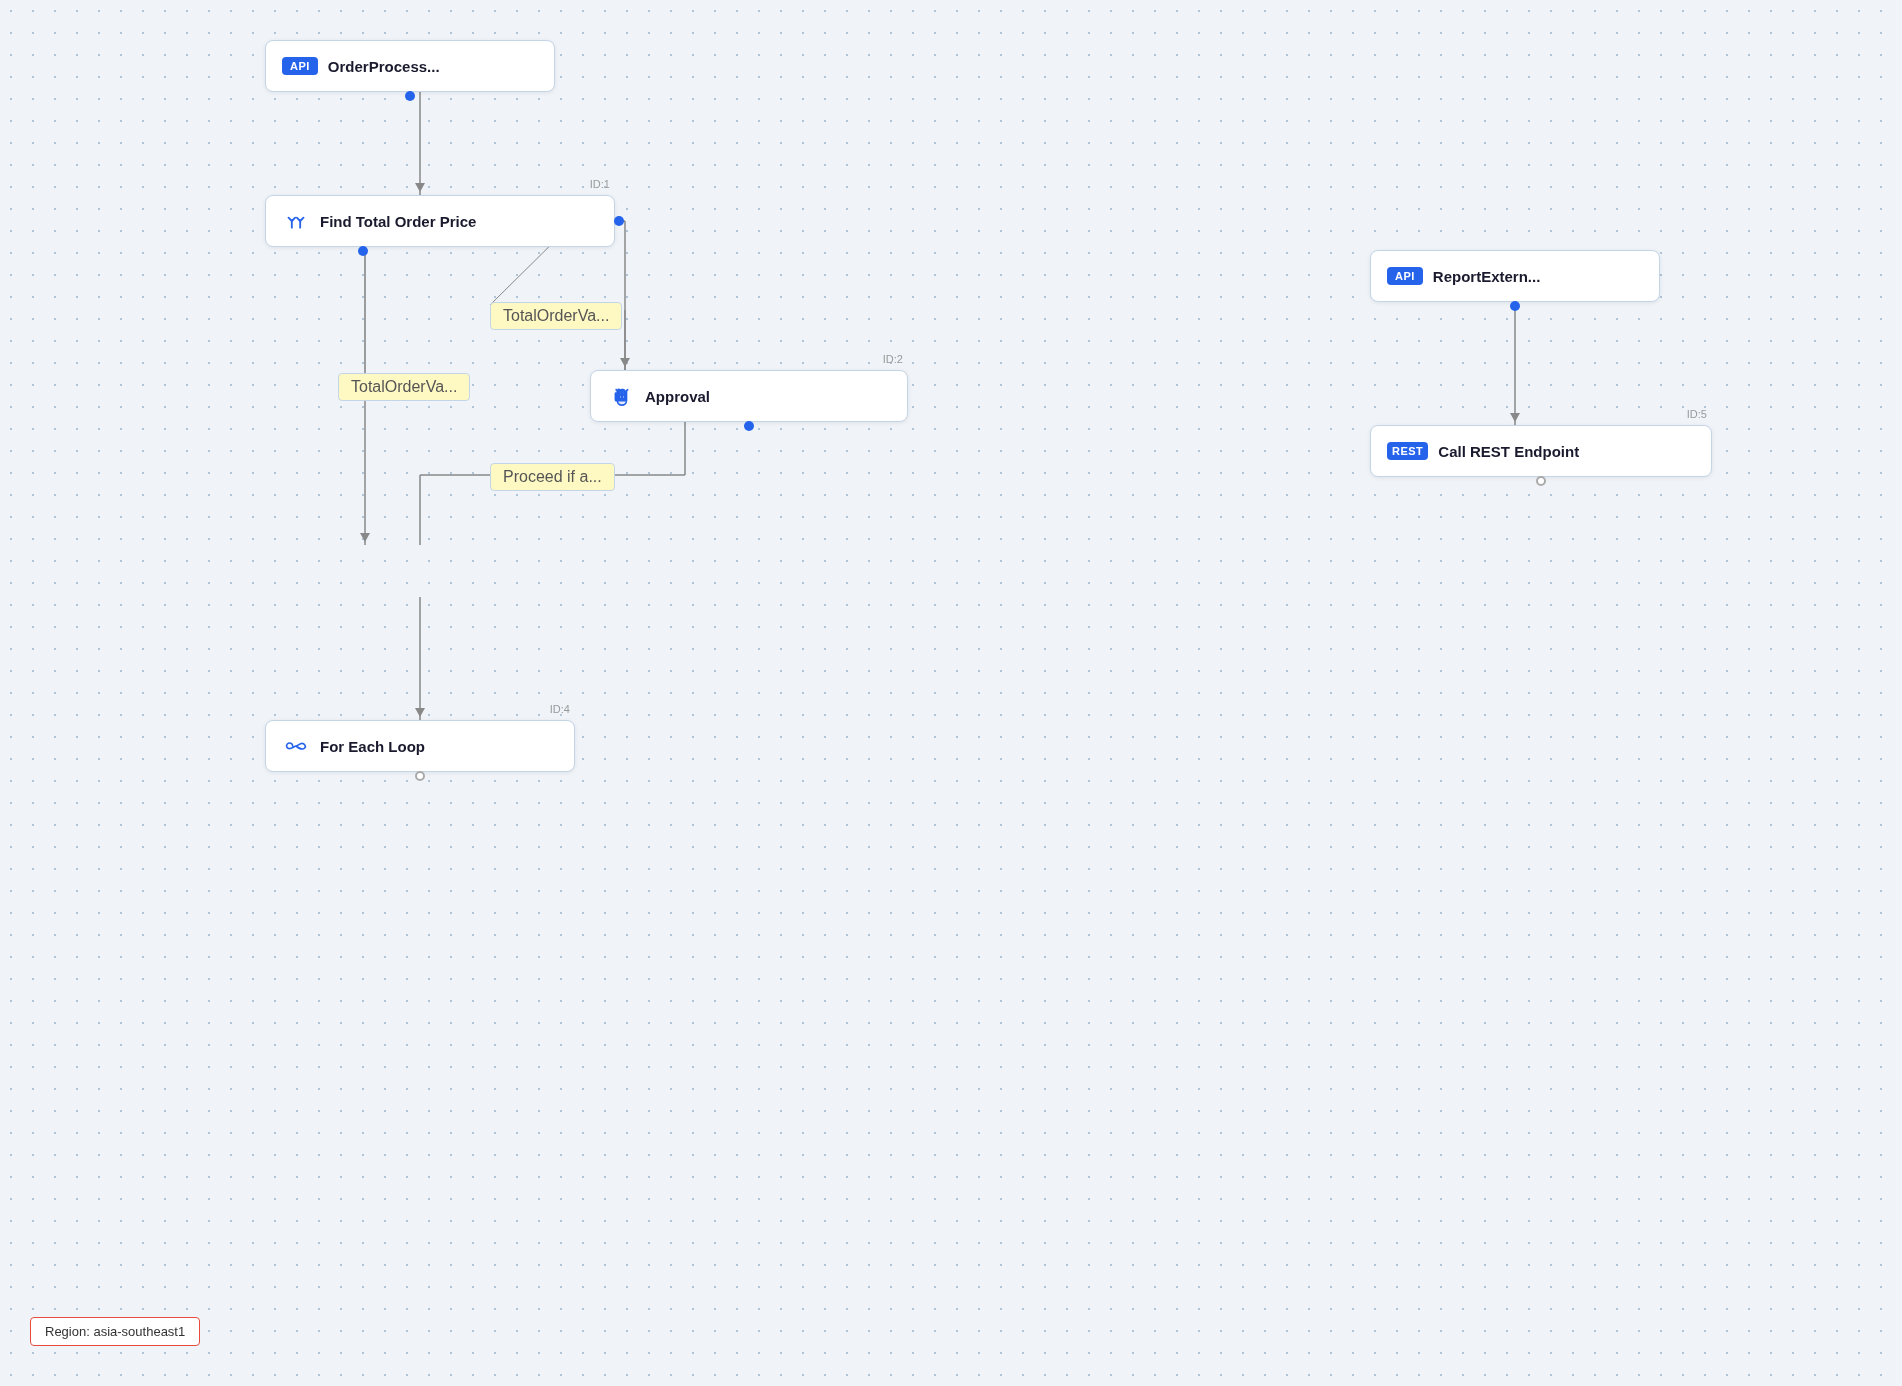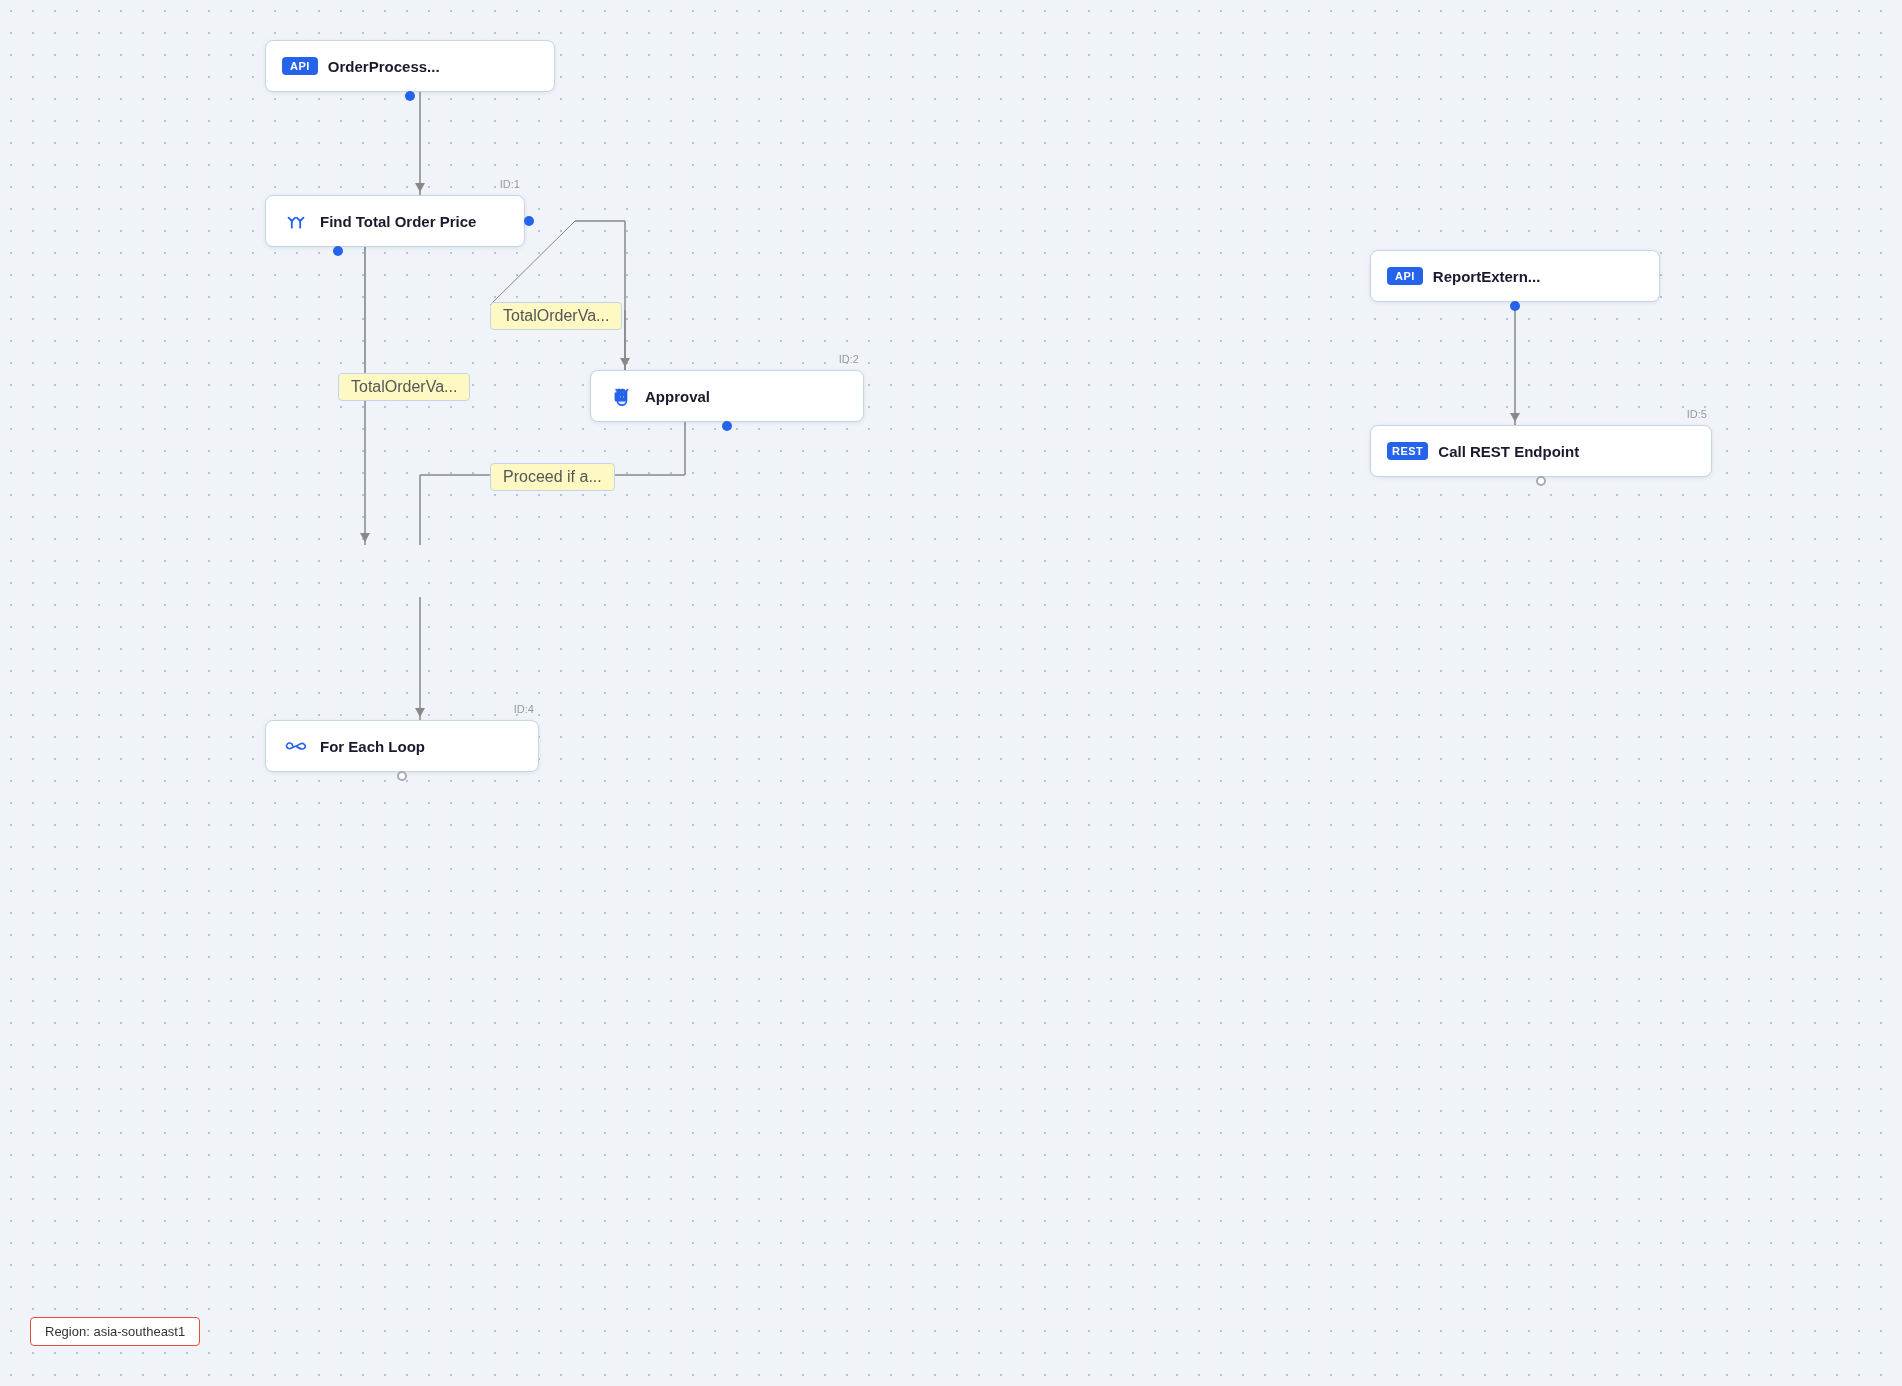--- a/index.html
+++ b/index.html
@@ -174,21 +174,21 @@
     <line x1="365" y1="388" x2="338" y2="388" stroke="#888" stroke-width="1" opacity="0.5"></line>
   </svg>
 
   <div class="node" style="left:265px; top:40px; width:290px; min-height:52px;">
     <span class="badge-api">API</span>
     <span class="node-label">OrderProcess...</span>
 
     <div class="dot" style="left:50%; bottom:-5px; top:auto; transform:translate(-50%,50%);"></div>
   </div>
 
-  <div class="node" style="left:265px; top:195px; width:260px; min-height:52px;">
+  <div class="node" style="left:265px; top:195px; width:350px; min-height:52px;">
     <span class="node-id">ID:1</span>
     <span class="badge-icon">
 
       <svg width="20" height="20" viewBox="0 0 24 24" fill="none" stroke="#2563eb" stroke-width="2.2" stroke-linecap="round" stroke-linejoin="round">
         <path d="M3 8l4 4 4-4"></path>
         <path d="M21 8l-4 4-4-4"></path>
         <line x1="7" y1="12" x2="7" y2="20"></line>
         <line x1="17" y1="12" x2="17" y2="20"></line>
       </svg>
     </span>
@@ -200,21 +200,21 @@
   </div>
 
   <div class="connector-label" style="left:490px; top:302px;">
     <span>TotalOrderVa...</span>
   </div>
 
   <div class="connector-label" style="left:338px; top:373px;">
     <span>TotalOrderVa...</span>
   </div>
 
-  <div class="node" style="left:590px; top:370px; width:274px; min-height:52px;">
+  <div class="node" style="left:590px; top:370px; width:318px; min-height:52px;">
     <span class="node-id">ID:2</span>
     <span class="badge-icon">
 
       <svg width="22" height="22" viewBox="0 0 24 24" fill="#2563eb">
         <path d="M18 11V7a2 2 0 00-4 0v4a2 2 0 00-4 0V5a2 2 0 00-4 0v10c0 3.31 2.69 6 6 6s6-2.69 6-6v-4z" opacity="0.15"></path>
         <path d="M14 5a2 2 0 012 2v4h-2V5zM10 5a2 2 0 012 2v4h-2V5zM6 5a2 2 0 012 2v10c0 2.76 2.24 5 5 5s5-2.24 5-5V7a2 2 0 012-2" fill="none" stroke="#2563eb" stroke-width="1.8"></path>
 
         <rect x="8" y="4" width="3" height="11" rx="1.5" fill="#2563eb"></rect>
         <rect x="11.5" y="4" width="3" height="12" rx="1.5" fill="#2563eb"></rect>
         <rect x="15" y="6" width="3" height="10" rx="1.5" fill="#2563eb"></rect>
@@ -225,21 +225,21 @@
     <span class="node-label">Approval</span>
 
     <div class="dot" style="left:50%; bottom:-5px; top:auto; transform:translate(-50%,50%);"></div>
   </div>
 
   <div class="connector-label" style="left:490px; top:463px;">
     <span>Proceed if a...</span>
   </div>
 
 
-  <div class="node" style="left:265px; top:720px; width:274px; min-height:52px;">
+  <div class="node" style="left:265px; top:720px; width:310px; min-height:52px;">
     <span class="node-id">ID:4</span>
     <span class="badge-icon">
 
       <svg width="24" height="18" viewBox="0 0 36 20" fill="none" stroke="#2563eb" stroke-width="2.5" stroke-linecap="round">
         <path d="M13 10 C13 6 8 4 5 7 C2 10 5 14 8 14 C12 14 16 10 18 10 C20 10 24 6 27 6 C30 6 34 10 31 13 C28 16 23 14 18 10"></path>
       </svg>
     </span>
     <span class="node-label">For Each Loop</span>
 
     <div class="dot-empty" style="left:50%; bottom:-5px; top:auto; transform:translate(-50%,50%);"></div>

